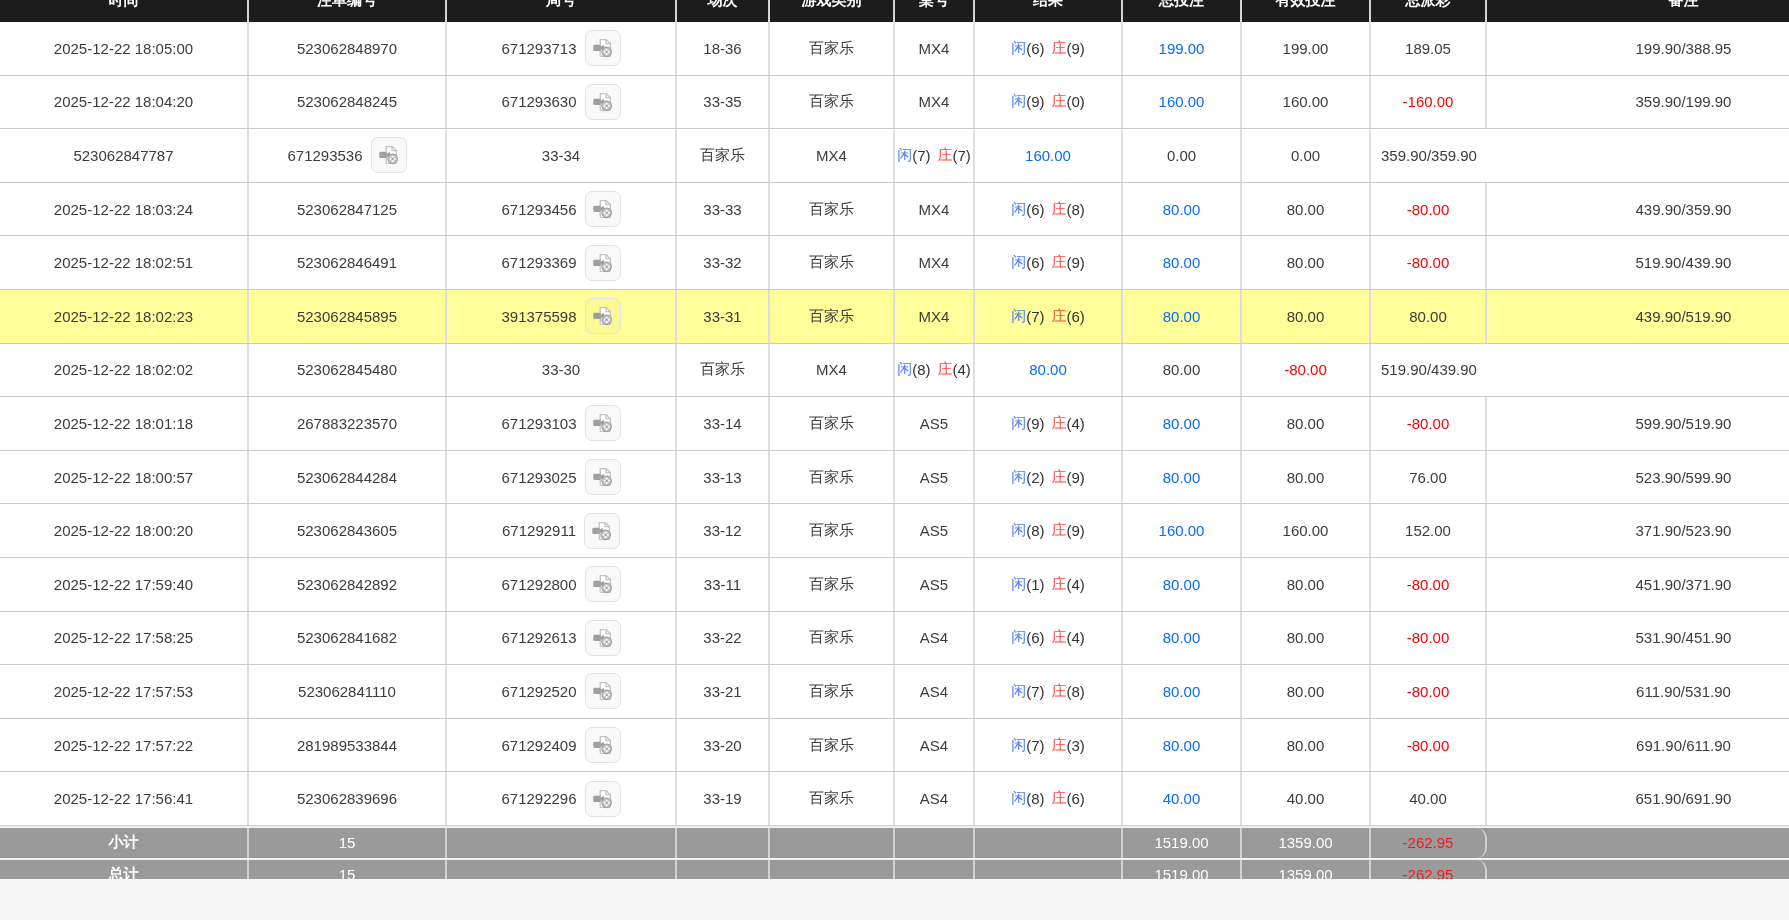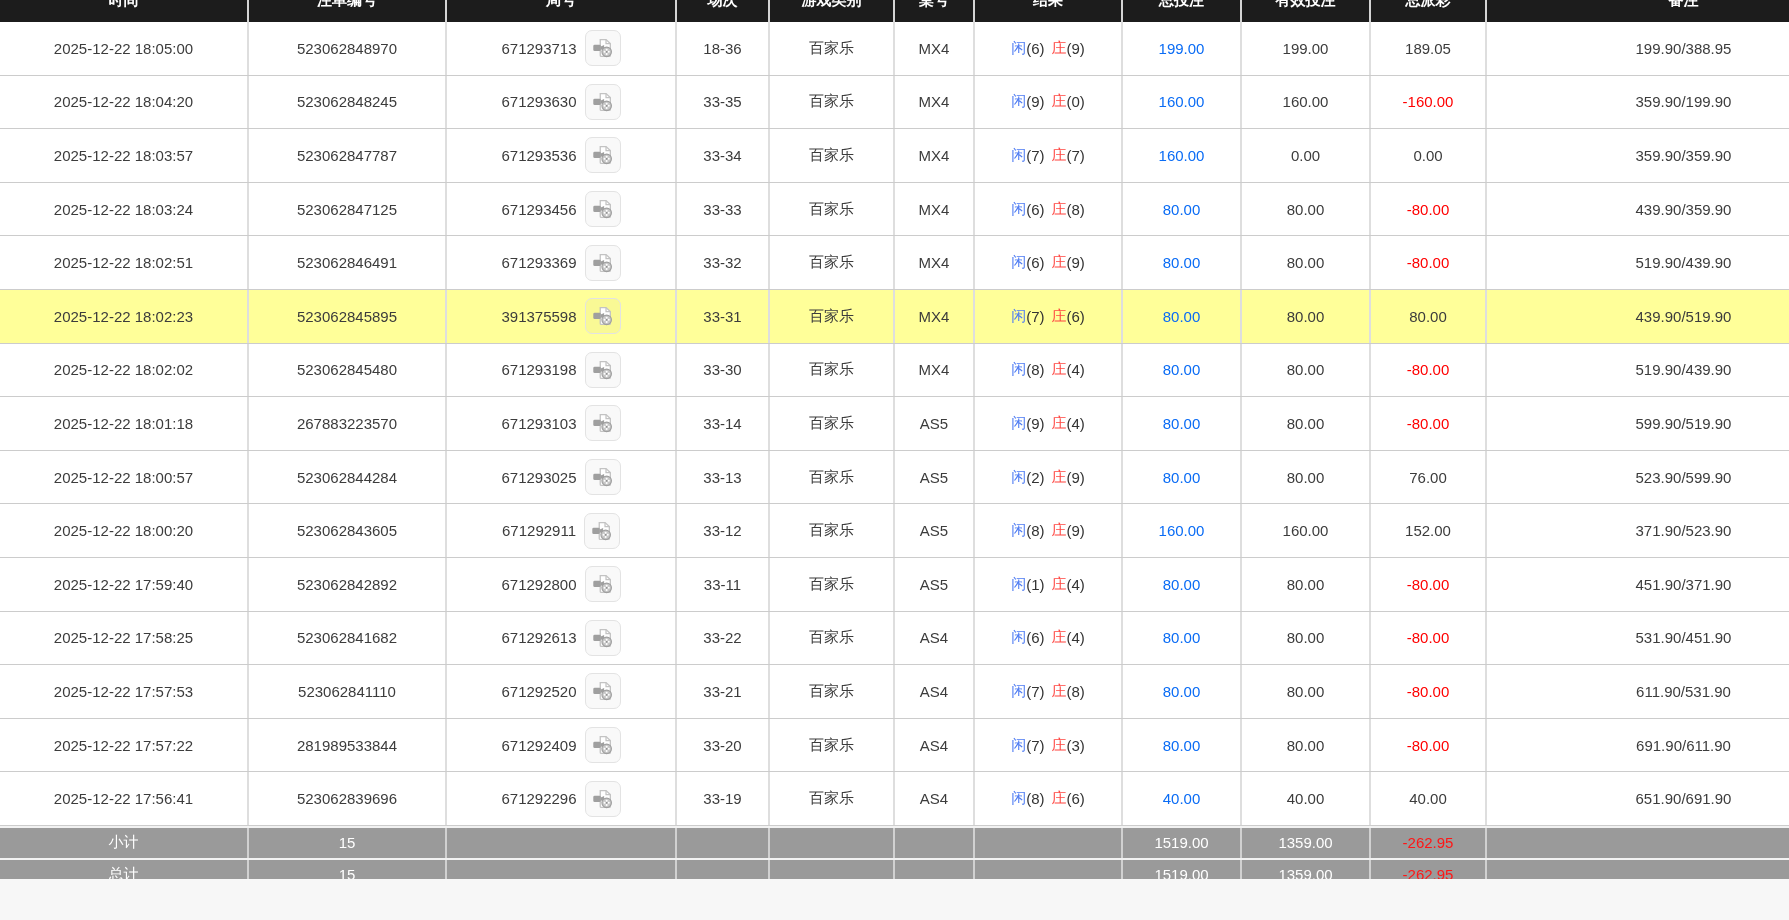--- a/index.html
+++ b/index.html
@@ -49,22 +49,22 @@
   }
 
   
   .frow { height:32px; background:#9a9a9a; border-top:2px solid #f2f2f2; }
   .fcell {
     display:flex; align-items:center; justify-content:center;
     color:#ffffff; font-size:15px; white-space:nowrap;
     border-right:2px solid rgba(255,255,255,0.55);
   }
   .fcell:last-child { border-right:none; }
-  .flabel { font-weight:400; }
-  .frow .payout.neg { color:#ff1616; }
+  .flabel { font-weight:700; }
+  .frow .payout.neg { color:#ff1616;border-radius:10px; }
 </style>
 </head>
 <body>
 
 <div class="viewport">
   <div class="table">
 
     <div class="grid-row thead">
       <div class="th">
           <span class="th-label">时间</span>
@@ -164,21 +164,20 @@
             <span class="pts">(9)</span>
             <span class="banker">庄</span>
             <span class="pts">(0)</span>
     </div>
     <div class="td total-bet">160.00</div>
     <div class="td">160.00</div>
     <div class="td payout neg">-160.00</div>
     <div class="td">359.90/199.90</div>
   </div>
         <div class="grid-row tr">
-    <div class="td">2025-12-22 18:03:57</div>
     <div class="td">523062847787</div>
     <div class="td">
       <span>671293536</span>
       <button class="video-btn">
         <svg viewBox="0 0 24 24" width="22" height="22">
           <path d="M9 2.8h6.3L20 7.2v12.9a1 1 0 0 1-1 1H10a1 1 0 0 1-1-1z" fill="#ffffff" stroke="#c3c3c3" stroke-width="1.4"></path>
           <path d="M15.3 2.8v4.4H20" fill="none" stroke="#c3c3c3" stroke-width="1.4"></path>
           <rect x="1.4" y="8.4" width="8.2" height="7" rx="1.5" fill="#9f9f9f"></rect>
           <path d="M9.6 10.4 L13.2 8.6 v6.6 l-3.6 -1.8 z" fill="#9f9f9f"></path>
           <circle cx="16" cy="16.2" r="5.2" fill="#c6c6c6" stroke="#9f9f9f" stroke-width="1.2"></circle>
@@ -302,37 +301,20 @@
             <span class="pts">(6)</span>
     </div>
     <div class="td total-bet">80.00</div>
     <div class="td">80.00</div>
     <div class="td payout">80.00</div>
     <div class="td">439.90/519.90</div>
   </div>
         <div class="grid-row tr">
     <div class="td">2025-12-22 18:02:02</div>
     <div class="td">523062845480</div>
-    <div class="td">
-      <span>671293198</span>
-      <button class="video-btn">
-        <svg viewBox="0 0 24 24" width="22" height="22">
-          <path d="M9 2.8h6.3L20 7.2v12.9a1 1 0 0 1-1 1H10a1 1 0 0 1-1-1z" fill="#ffffff" stroke="#c3c3c3" stroke-width="1.4"></path>
-          <path d="M15.3 2.8v4.4H20" fill="none" stroke="#c3c3c3" stroke-width="1.4"></path>
-          <rect x="1.4" y="8.4" width="8.2" height="7" rx="1.5" fill="#9f9f9f"></rect>
-          <path d="M9.6 10.4 L13.2 8.6 v6.6 l-3.6 -1.8 z" fill="#9f9f9f"></path>
-          <circle cx="16" cy="16.2" r="5.2" fill="#c6c6c6" stroke="#9f9f9f" stroke-width="1.2"></circle>
-          <circle cx="16" cy="13.9" r="1.1" fill="#ffffff"></circle>
-          <circle cx="16" cy="18.5" r="1.1" fill="#ffffff"></circle>
-          <circle cx="13.7" cy="16.2" r="1.1" fill="#ffffff"></circle>
-          <circle cx="18.3" cy="16.2" r="1.1" fill="#ffffff"></circle>
-          <circle cx="16" cy="16.2" r="0.9" fill="#8a8a8a"></circle>
-        </svg>
-      </button>
-    </div>
     <div class="td">33-30</div>
     <div class="td">百家乐</div>
     <div class="td">MX4</div>
     <div class="td">
       <span class="player">闲</span>
             <span class="pts">(8)</span>
             <span class="banker">庄</span>
             <span class="pts">(4)</span>
     </div>
     <div class="td total-bet">80.00</div>

